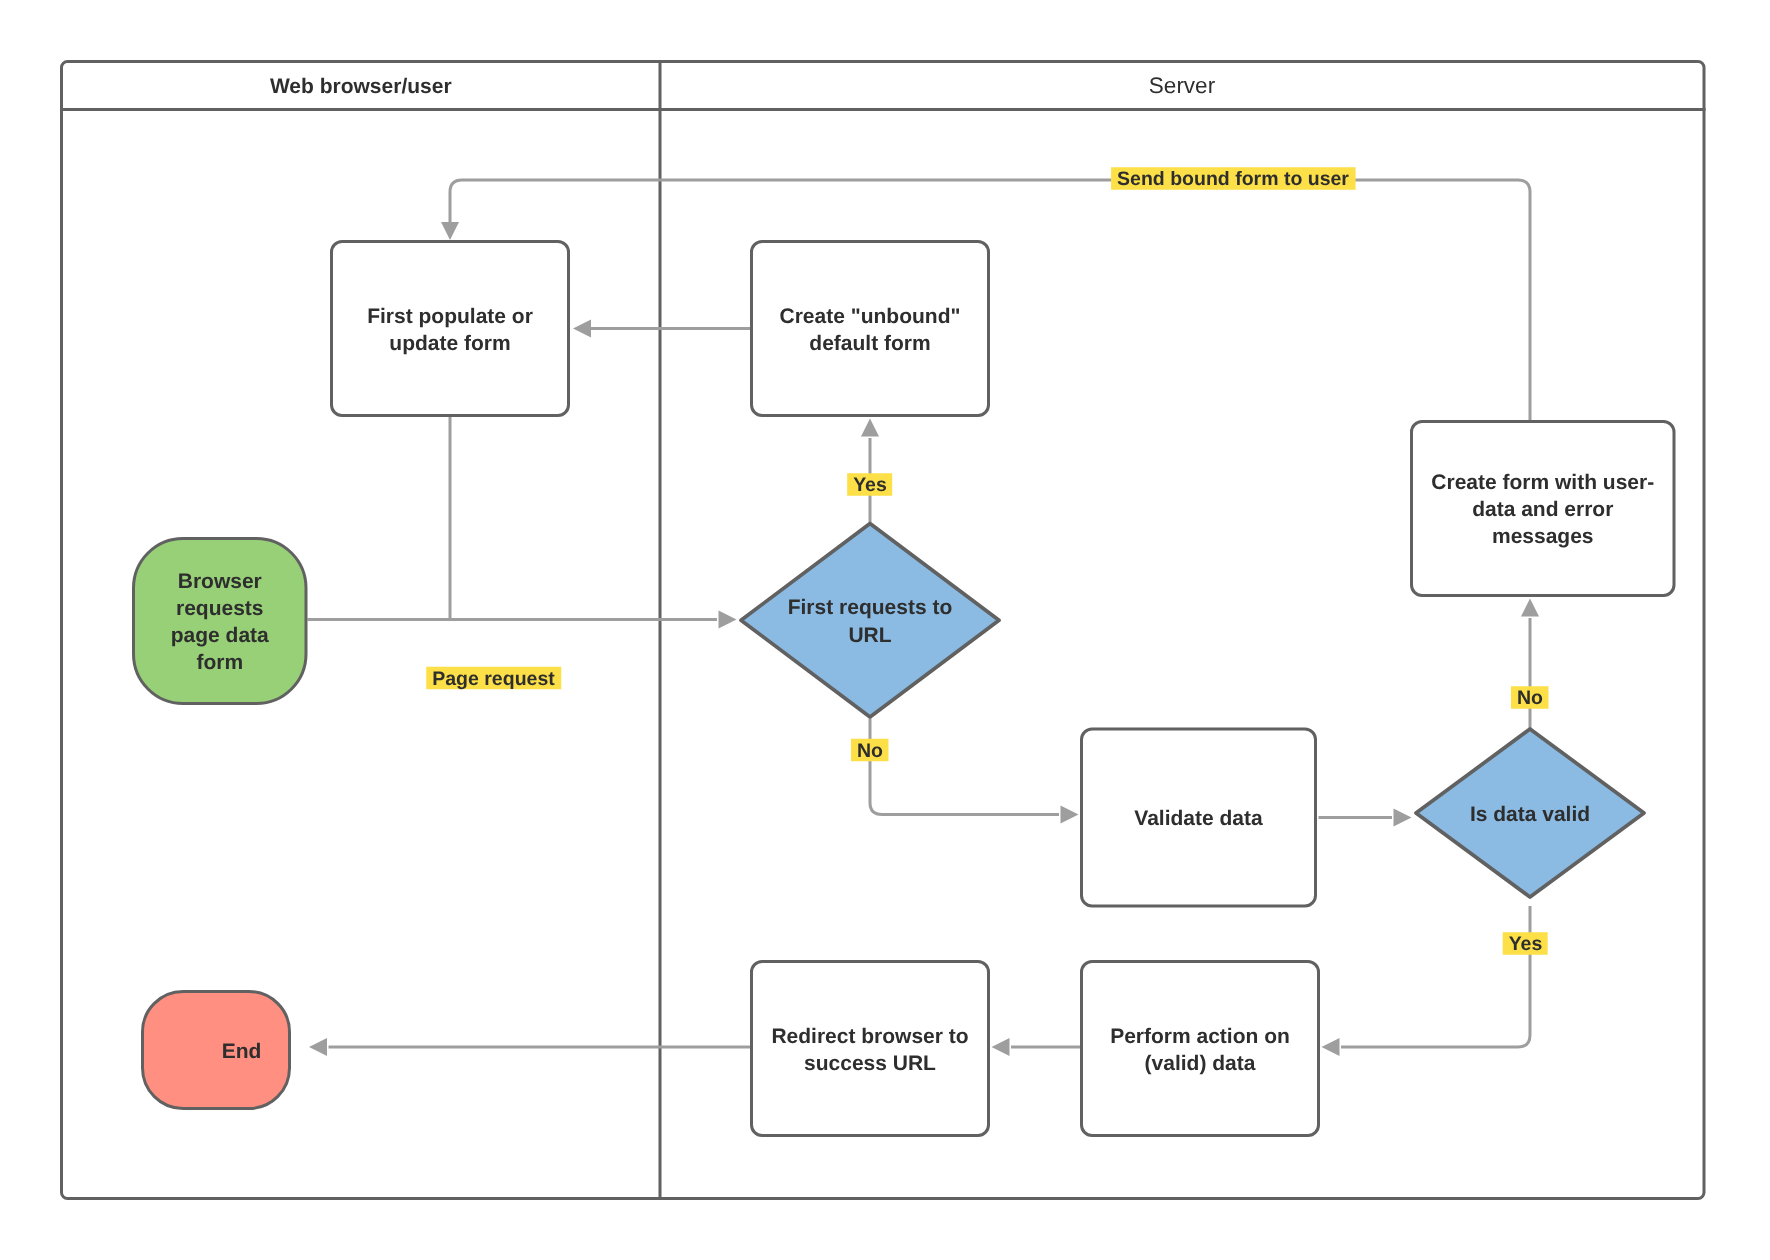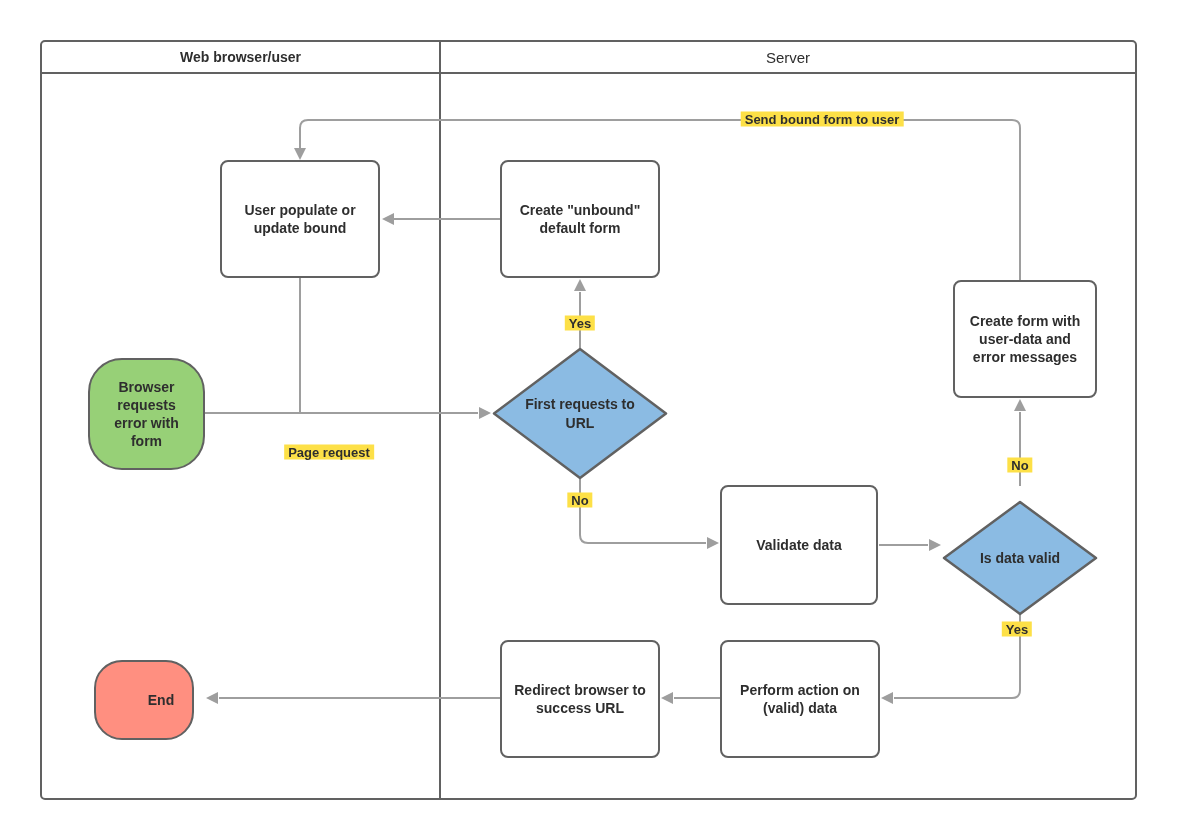--- a/index.html
+++ b/index.html
@@ -45,38 +45,38 @@
     background:#ffffff;
     border:2px solid var(--shape-border,#666);
     border-radius:8px; padding:4px 10px;
   }
   .node-process {}
   .node-terminator { border-radius:34px; }
   #node-browser-requests { left:88px;  top:358px; width:117px; height:112px; background:var(--start-fill,#97d077); }
   #node-end              { left:94px; top:660px; width:100px; height:80px;  background:var(--end-fill,#ff8f80); border-radius:28px;padding-left:44px; }
   #node-user-populate    { left:220px; top:160px; width:160px; height:118px; }
   #node-create-unbound   { left:500px; top:160px; width:160px; height:118px; }
-  #node-create-form-errors{ left:940px; top:280px; width:144px; height:118px;margin-left:13px; }
+  #node-create-form-errors{ left:940px; top:280px; width:177px; height:118px; }
   #node-validate-data    { left:720px; top:485px; width:158px; height:120px; }
   #node-perform-action   { left:720px; top:640px; width:160px; height:118px; }
   #node-redirect-browser { left:500px; top:640px; width:160px; height:118px; }
 
   .diamond { position:absolute; z-index:3; }
   .diamond svg { position:absolute; left:0; top:0; }
   .diamond polygon {
     fill:var(--decision-fill,#8bbbe3);
     stroke:var(--shape-border,#666); stroke-width:2.5; stroke-linejoin:round;
   }
   .diamond .diamond-label {
     position:absolute; left:0; top:0; right:0; bottom:0;
     display:flex; align-items:center; justify-content:center; text-align:center;
     font-size:14px; font-weight:bold; line-height:1.3; padding:0 30px;
   }
   #node-first-request { left:492px; top:347px; width:176px; height:133px; }
-  #node-is-data-valid { left:942px; top:500px; width:156px; height:116px; }
+  #node-is-data-valid { left:942px; top:484px; width:156px; height:116px; }
 
   
   .edge-label {
     position:absolute; z-index:4; transform:translate(-50%,-50%);
     background:#fde047; padding:0 4px;
     font-size:13px; font-weight:bold; white-space:nowrap;
   }
   #label-page-request { left:329px;  top:412px;margin-top:40px; }
   #label-send-bound   { left:822px;  top:119px; }
   #label-first-yes    { left:580px;  top:323px; }
@@ -134,23 +134,23 @@
     <g>
       <path class="wire" d="M 720 698 L 674 698"></path>
       <path class="arrowhead" d="M 661 698 L 673 692 L 673 704 Z"></path>
     </g>
     <g>
       <path class="wire" d="M 500 698 L 219 698"></path>
       <path class="arrowhead" d="M 206 698 L 218 692 L 218 704 Z"></path>
     </g>
   </svg>
 
-  <div id="node-browser-requests" class="node node-terminator">Browser requests error with form</div>
+  <div id="node-browser-requests" class="node node-terminator">Browser requests page data form</div>
 
-  <div id="node-user-populate" class="node node-process">User populate or update bound</div>
+  <div id="node-user-populate" class="node node-process">First populate or update form</div>
 
   <div id="node-create-unbound" class="node node-process">Create "unbound" default form</div>
 
   <div id="node-create-form-errors" class="node node-process">Create form with user-data and error messages</div>
 
   <div id="node-first-request" class="diamond">
     <svg width="176" height="133" viewBox="0 0 176 133">
       <polygon points="88,2 174,66.5 88,131 2,66.5"></polygon>
     </svg>
     <div class="diamond-label">First requests to URL</div>

